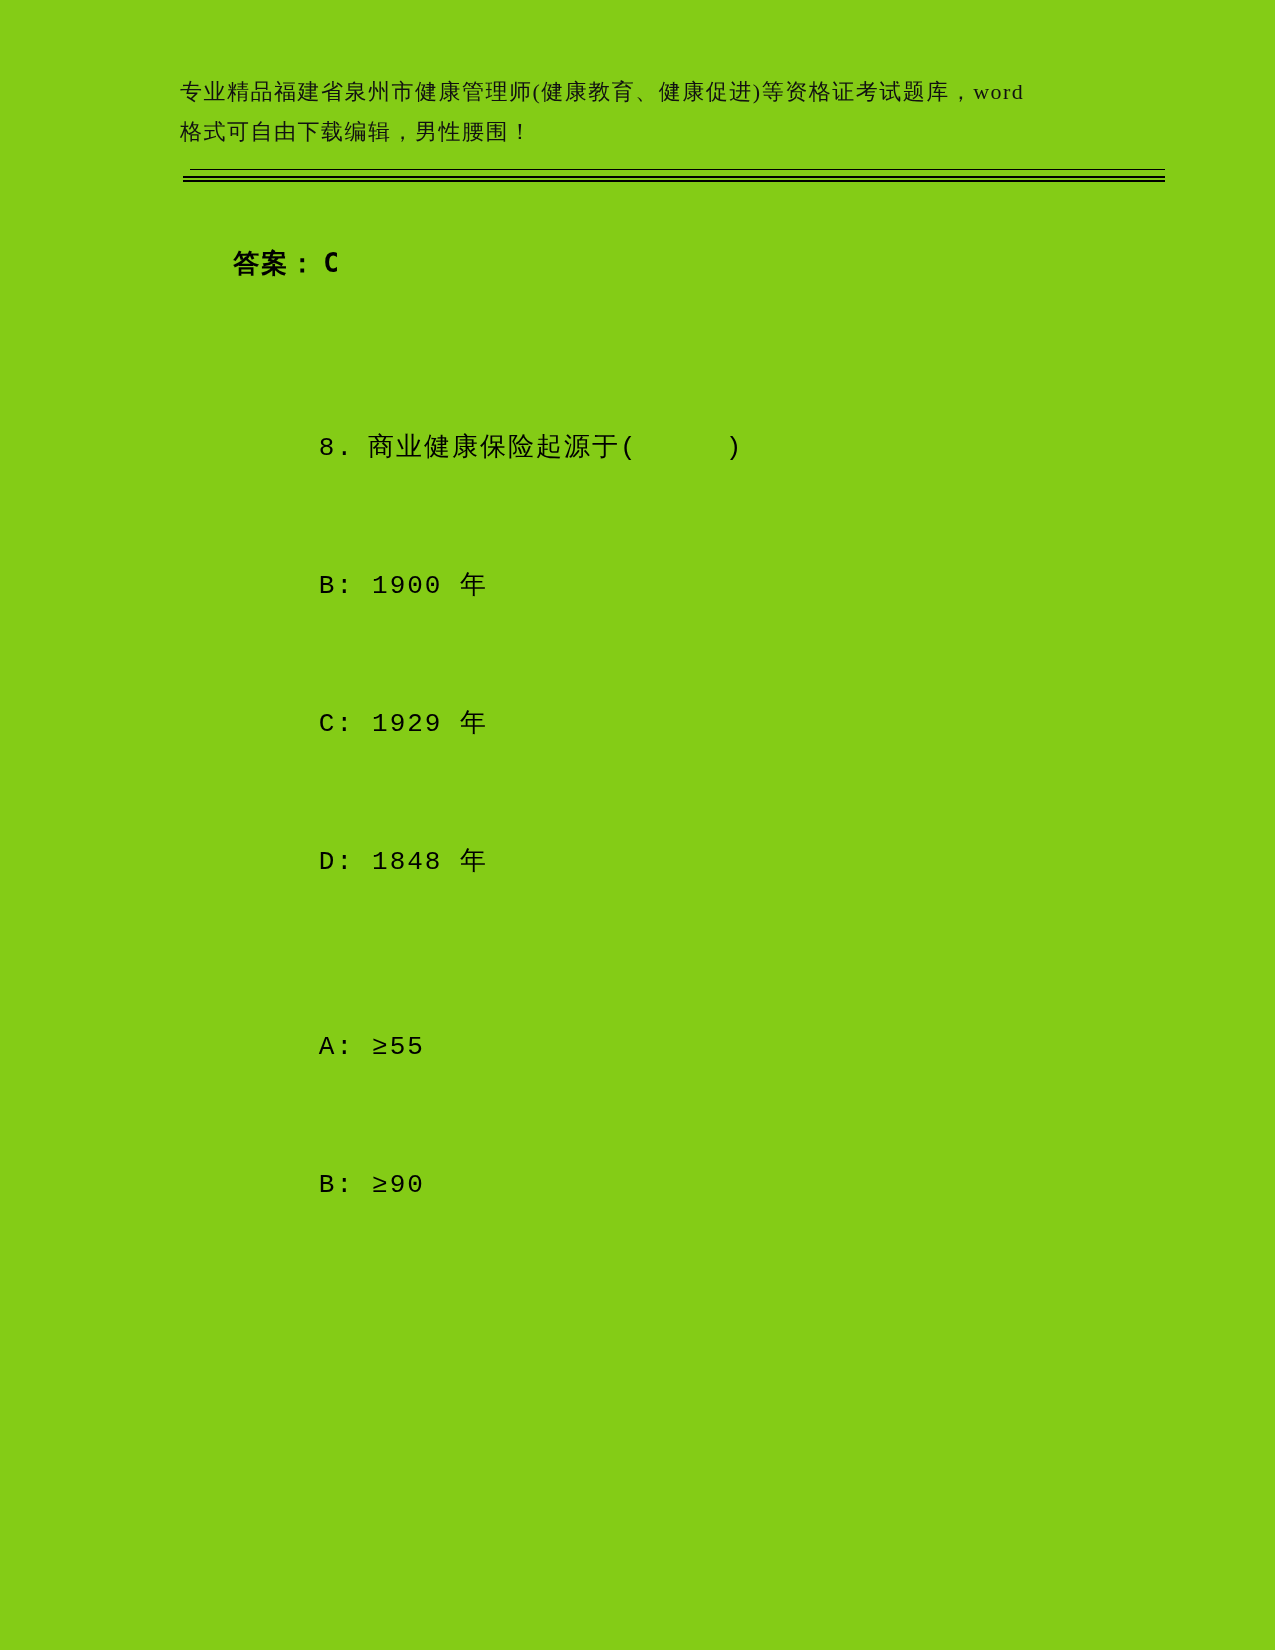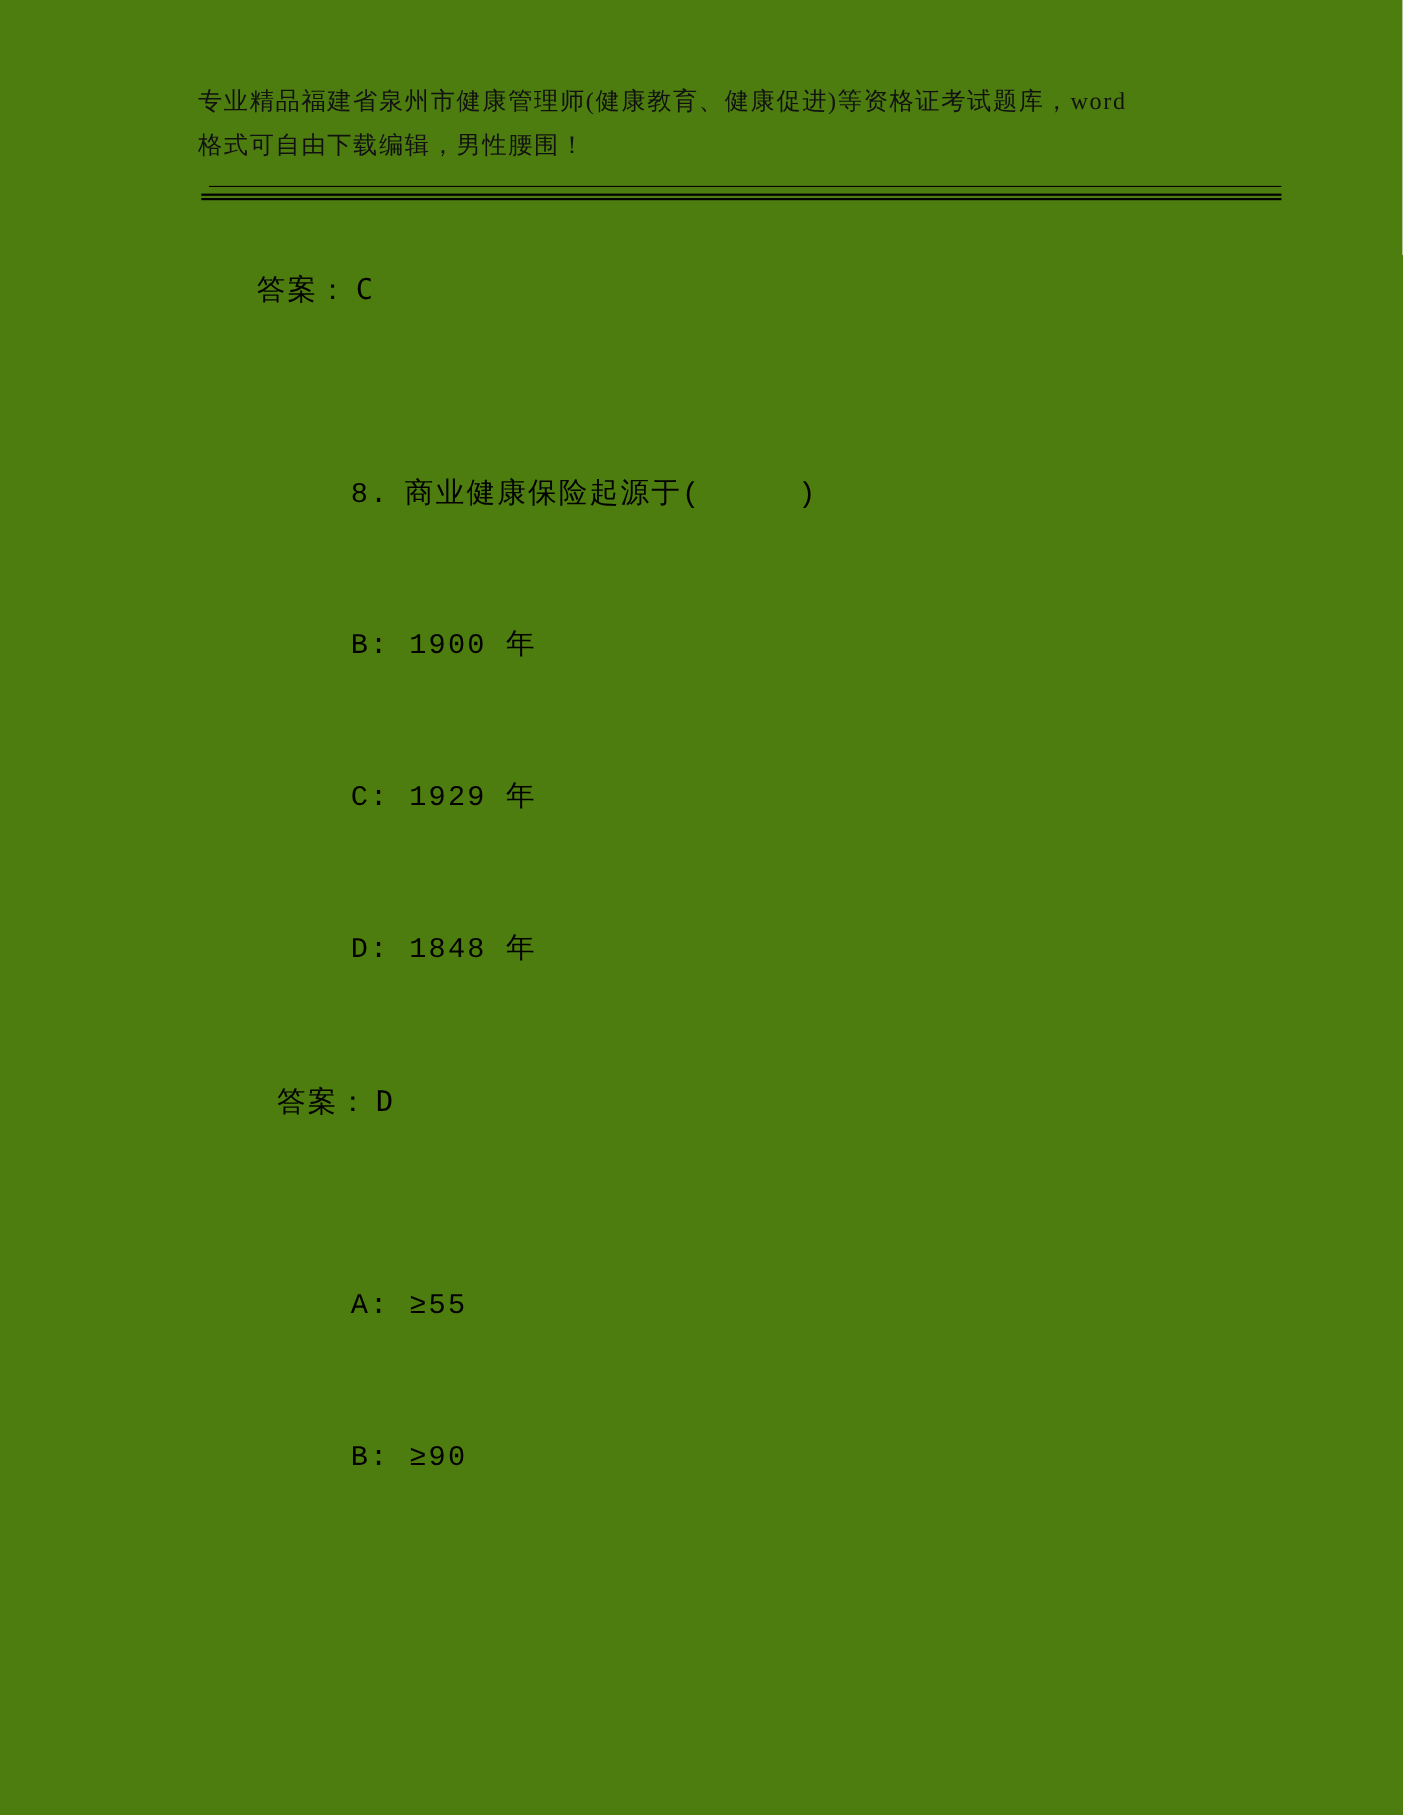--- a/index.html
+++ b/index.html
@@ -2,21 +2,21 @@
 <html><head>
 <meta charset="utf-8">
 <title></title>
 <style>
   * { margin: 0; padding: 0; box-sizing: border-box; }
   html, body { background: #ffffff; }
   .page {
     position: relative;
     width: 1275px;
     height: 1650px;
-    background: #4d7c0f;
+    background: #84cc16;
     color: #000000;
     font-family: "Liberation Serif", "DejaVu Serif", serif;
     overflow: hidden;
   }
   .header { padding: 72px 110px 0 180px; }
   .h-line {
     font-size: 22px;
     line-height: 40px;
     letter-spacing: 1.5px;
     white-space: pre-wrap;
@@ -41,21 +41,21 @@
     white-space: pre-wrap;
     letter-spacing: 2px;
     font-family: Liberation Mono, monospace;
   }
   .first-answer { margin-top: 12px; }
   .question { margin-top: 47px; }
   .q-num { margin-right: 14px; }
   .opt-key { margin-right: 18px; }
   .answer-line {
     font-family: "Liberation Sans", "DejaVu Sans", sans-serif;
-    font-weight: 400;
+    font-weight: 700;
     letter-spacing: 2px;
   }
   .ans-value { margin-left: 6px; font-family: "DejaVu Sans Mono", "Liberation Mono", monospace; }
 </style>
 </head>
 <body>
 
 <div class="page">
 
   <div class="header">
@@ -77,23 +77,20 @@
       </div>
       <div class="line">
         <span class="opt-key">B:</span><span class="opt-text">1900 年</span>
       </div>
       <div class="line">
         <span class="opt-key">C:</span><span class="opt-text">1929 年</span>
       </div>
       <div class="line">
         <span class="opt-key">D:</span><span class="opt-text">1848 年</span>
       </div>
-      <div class="line answer-line">
-        <span class="ans-label">答案：</span><span class="ans-value">D</span>
-      </div>
     </section>
 
     <section class="question">
       <div class="line">
         <span class="opt-key">A:</span><span class="opt-text">≥55</span>
       </div>
       <div class="line">
         <span class="opt-key">B:</span><span class="opt-text">≥90</span>
       </div>
 

